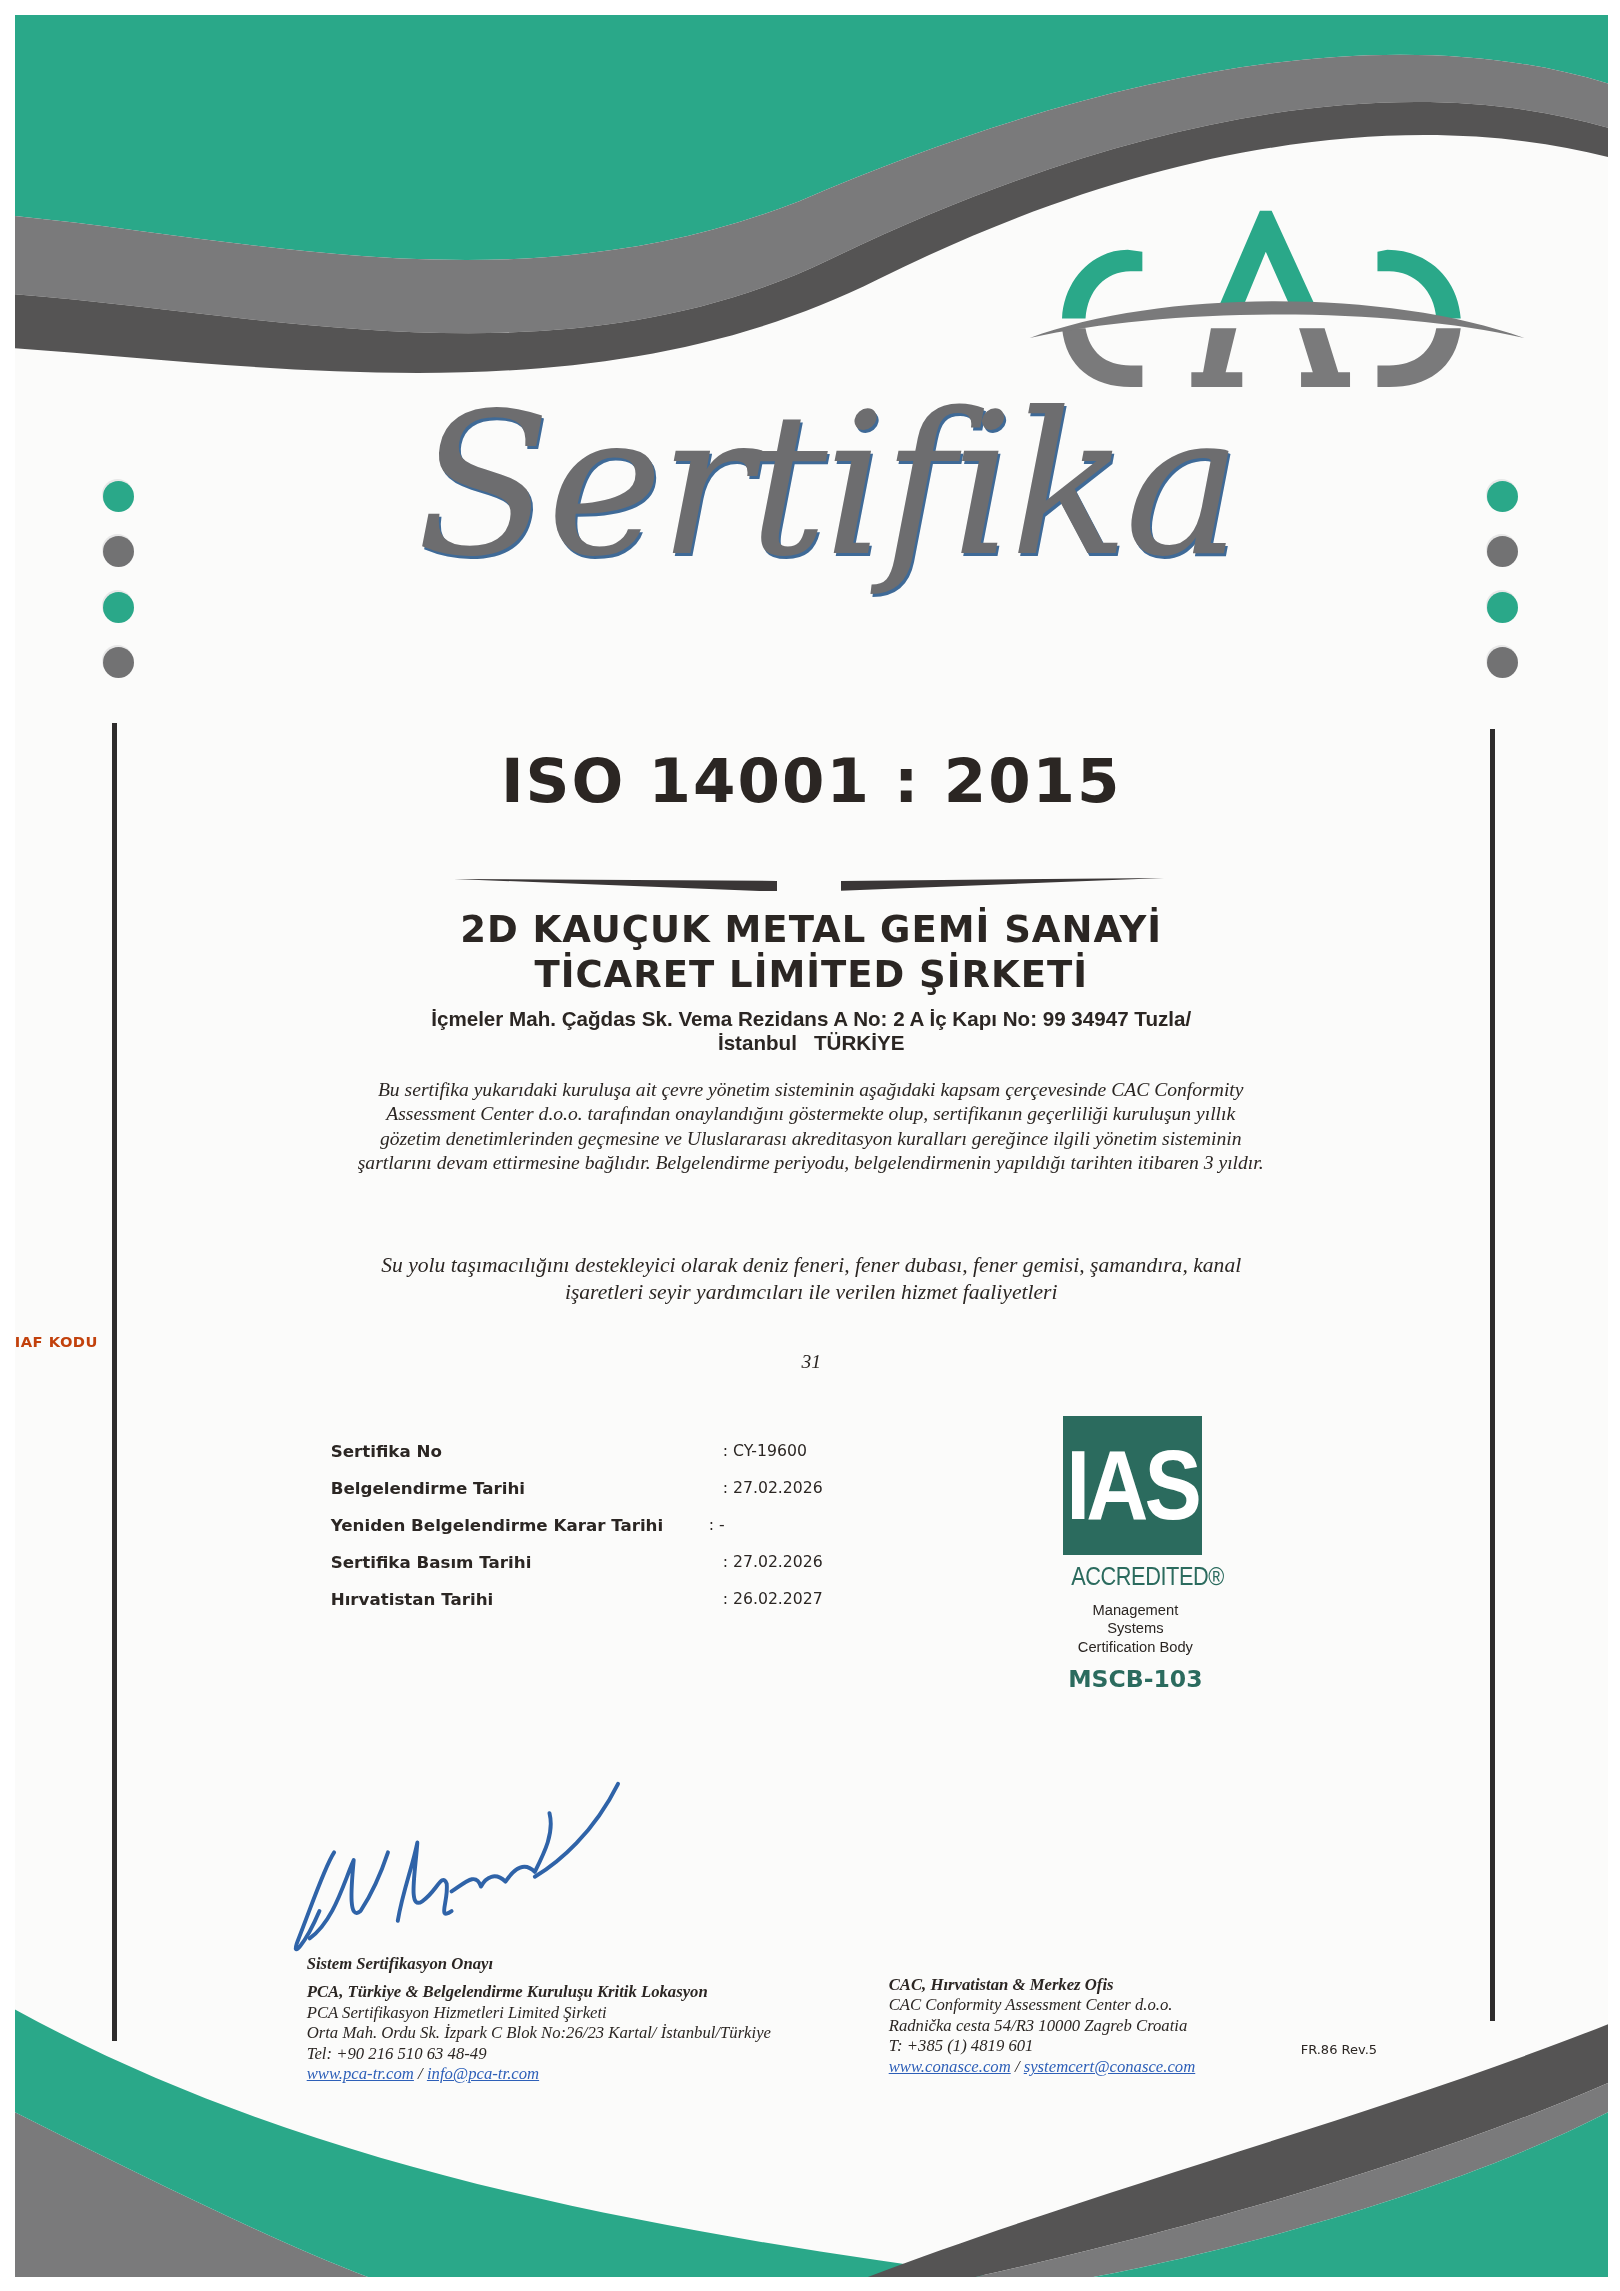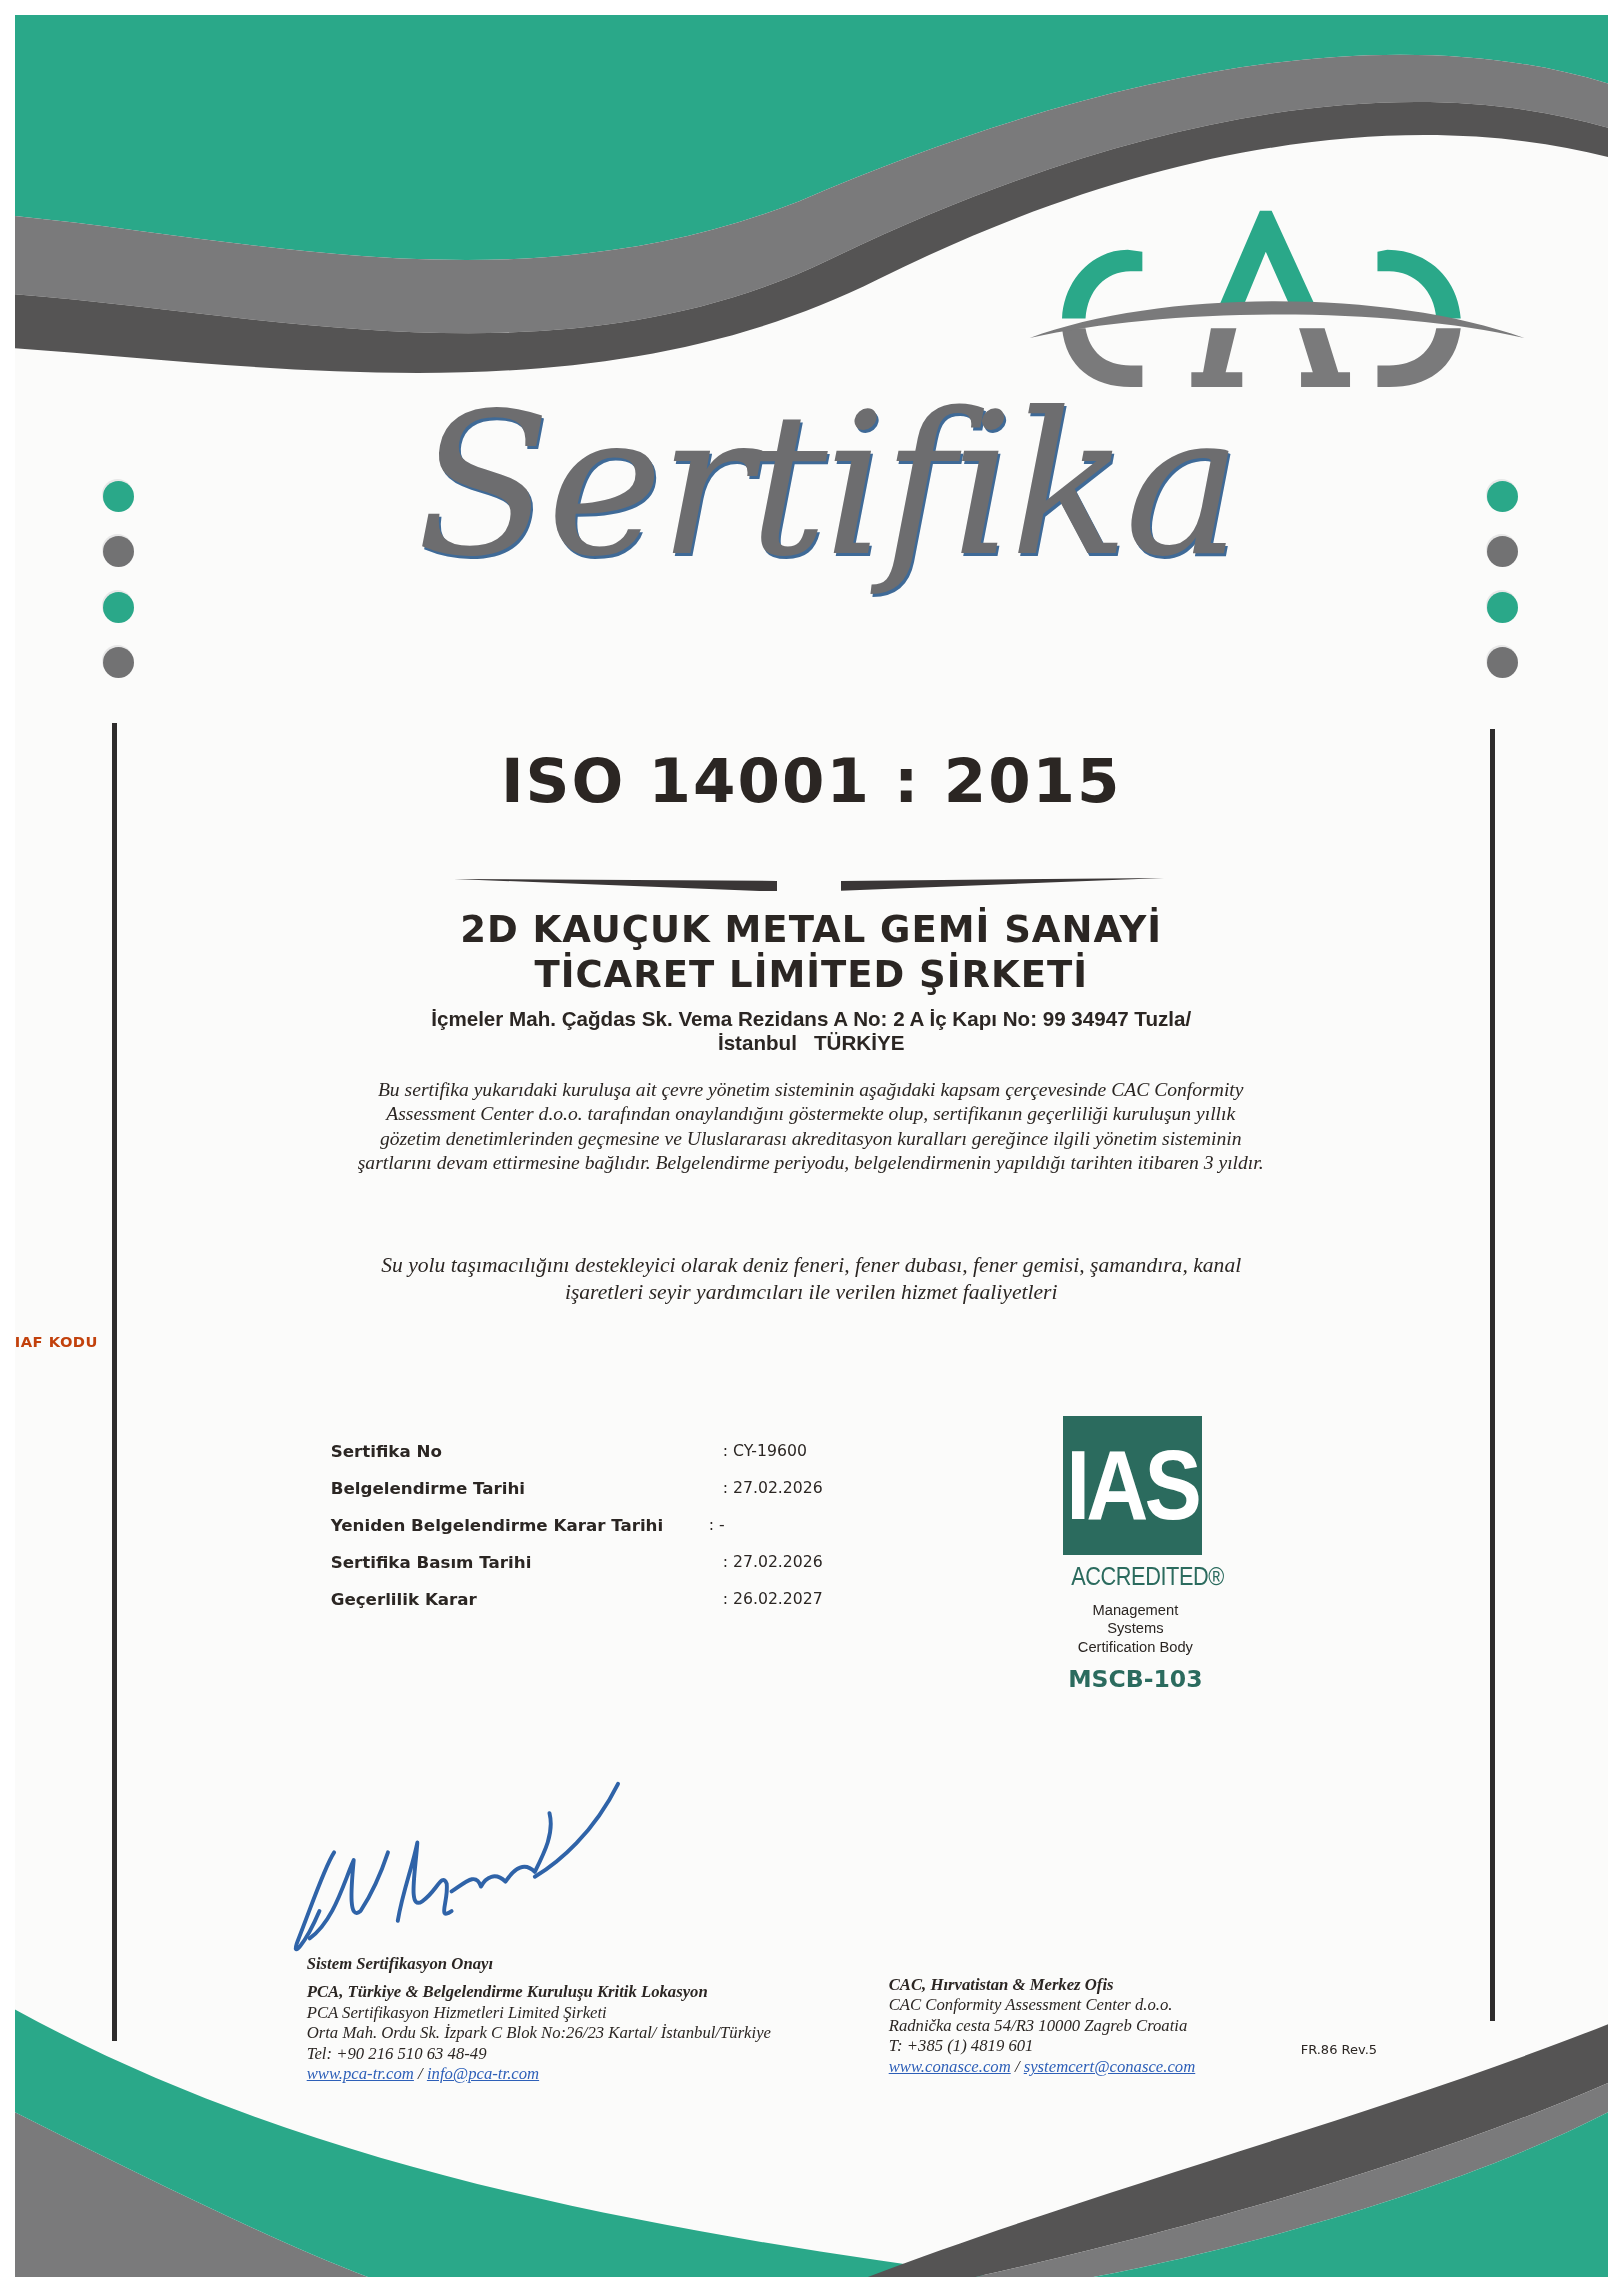--- a/index.html
+++ b/index.html
@@ -216,40 +216,41 @@
     <div>şartlarını devam ettirmesine bağlıdır. Belgelendirme periyodu, belgelendirmenin yapıldığı tarihten itibaren 3 yıldır.</div>
   </div>
 
 
   <div class="scope">
     <div>Su yolu taşımacılığını destekleyici olarak deniz feneri, fener dubası, fener gemisi, şamandıra, kanal</div>
     <div>işaretleri seyir yardımcıları ile verilen hizmet faaliyetleri</div>
   </div>
 
   <div class="iaf-label">IAF KODU</div>
+  <div class="iaf-value">31</div>
 
   <div class="details">
     <div class="detail-row">
       <span class="detail-label">Sertifika No</span>
       <span class="detail-value">: CY-19600</span>
     </div>
     <div class="detail-row">
       <span class="detail-label">Belgelendirme Tarihi</span>
       <span class="detail-value">: 27.02.2026</span>
     </div>
     <div class="detail-row inline">
       <span class="detail-label">Yeniden Belgelendirme Karar Tarihi</span>
       <span class="detail-value">: -</span>
     </div>
     <div class="detail-row">
       <span class="detail-label">Sertifika Basım Tarihi</span>
       <span class="detail-value">: 27.02.2026</span>
     </div>
     <div class="detail-row">
-      <span class="detail-label">Geçerlilik Karar</span>
+      <span class="detail-label">Hırvatistan Tarihi</span>
       <span class="detail-value">: 26.02.2027</span>
     </div>
   </div>
 
   <div class="ias">
     <div class="ias-box">
       <div class="ias-letters">IAS</div>
     </div>
     <div class="ias-accredited">ACCREDITED®</div>
     <div class="ias-sub">

